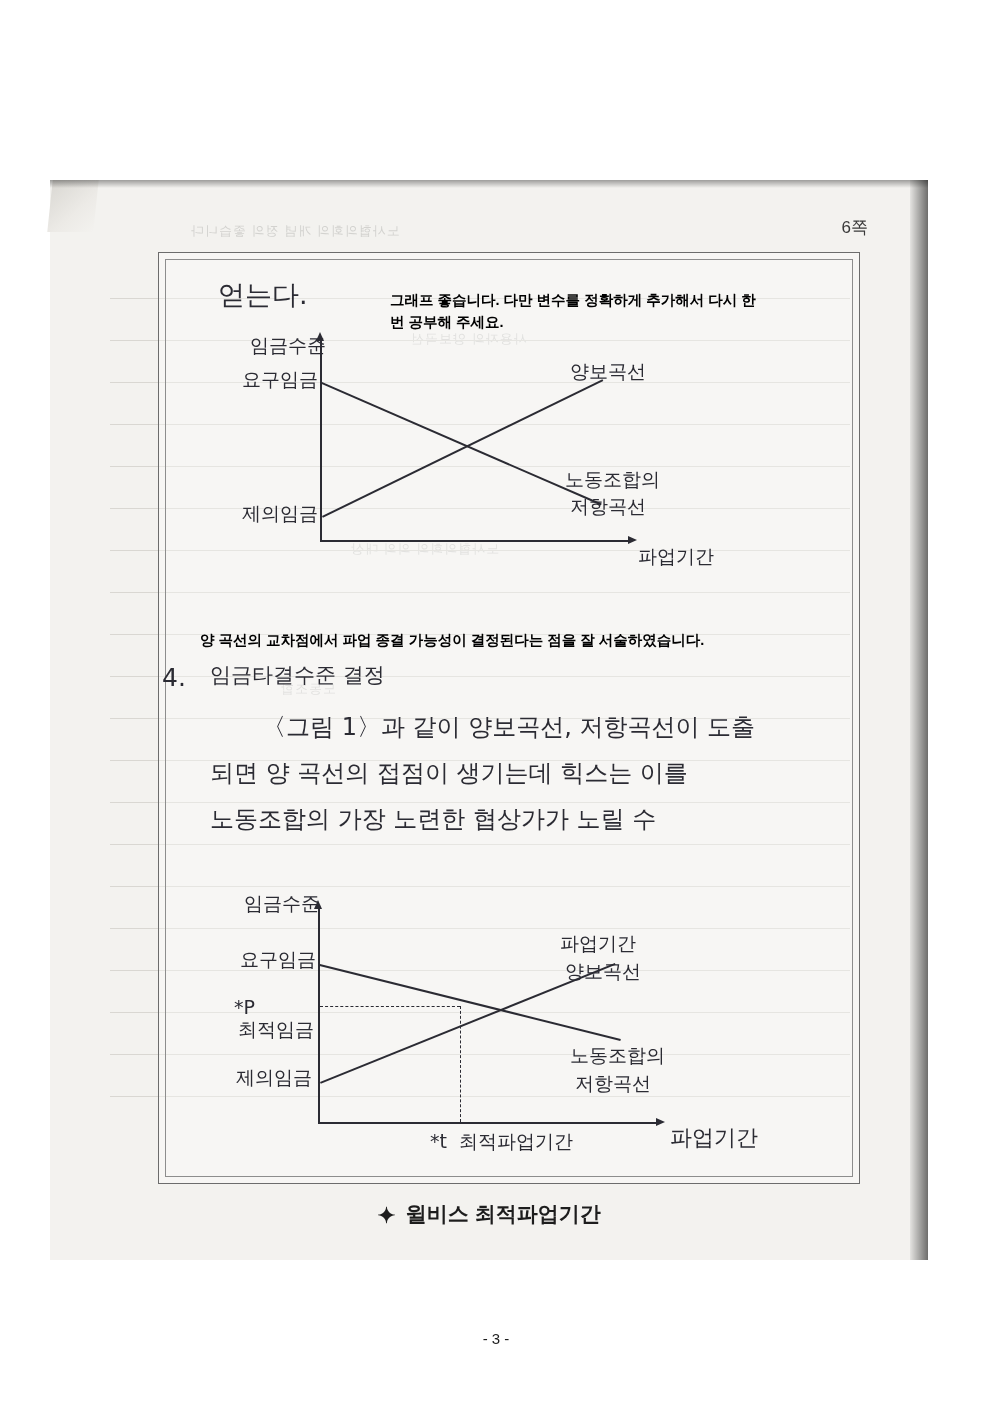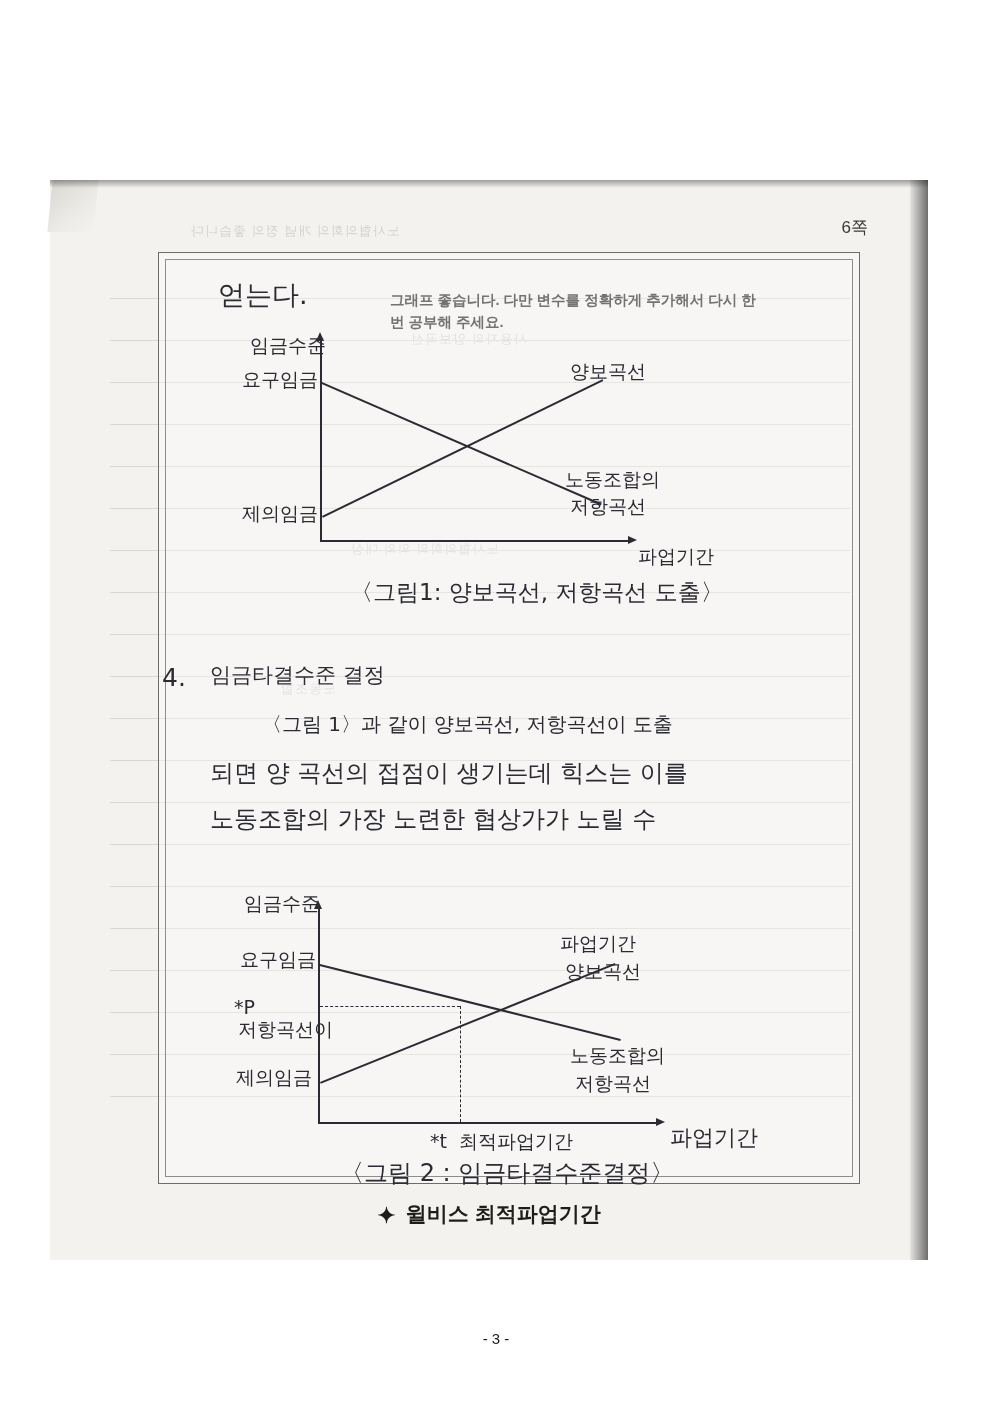--- a/index.html
+++ b/index.html
@@ -100,21 +100,21 @@
     font-family: "DejaVu Sans", sans-serif;
     white-space: pre;
     line-height: 1.25;
   }
   .hand.md { font-size: 19px; }
   .hand.lg { font-size: 23px; }
 
   
   .teacher {
     position: absolute;
-    color: #737373;
+    color: #000000;
     font-family: "Liberation Sans", sans-serif;
     font-size: 14.5px;
     font-weight: bold;
     white-space: pre;
     line-height: 1.5;
   }
 
   
   .figure { position: absolute; }
   .axis-v, .axis-h {
@@ -244,62 +244,61 @@
 
     <div class="curve" style="left:82px; top:196px; width:312px; transform: rotate(-26deg);"></div>
 
     <div class="hand md" style="left:330px; top:40px;">양보곡선</div>
     <div class="hand md" style="left:325px; top:148px;">노동조합의</div>
     <div class="hand md" style="left:330px; top:175px;">저항곡선</div>
 
     <div class="hand md" style="left:398px; top:225px;">파업기간</div>
   </div>
 
-  <div class="hand lg" style="left:300px; top:398px;">〈그림1: 양보곡선, 저항곡선 도출〉</div>
-
+
+  <div class="teacher" style="left:150px; top:450px;">양 곡선의 교차점에서 파업 종결 가능성이 결정된다는 점을 잘 서술하였습니다.</div>
 
   <div class="hand lg" style="left:112px; top:482px; font-size:25px;">4.</div>
   <div class="hand lg" style="left:160px; top:482px; font-size:21px;">임금타결수준 결정</div>
 
-  <div class="hand lg" style="left:212px; top:532px; font-size:20px;">〈그림 1〉과 같이 양보곡선, 저항곡선이 도출</div>
+  <div class="hand lg" style="left:212px; top:532px; font-size:24px;">〈그림 1〉과 같이 양보곡선, 저항곡선이 도출</div>
   <div class="hand lg" style="left:160px; top:624px; font-size:24px;">노동조합의 가장 노련한 협상가가 노릴 수</div>
   <div class="hand lg" style="left:160px; top:578px; font-size:24px;">되면 양 곡선의 접점이 생기는데 힉스는 이를</div>
 
   <div class="figure" id="figure-2" style="left:180px; top:706px; width:520px; height:260px;">
 
     <div class="axis-v" style="left:88px; top:22px; height:214px;"></div>
     <div class="arrow-up" style="left:83.5px; top:14px;"></div>
     <div class="axis-h" style="left:88px; top:236px; width:340px;"></div>
     <div class="arrow-right" style="left:426px; top:231.5px;"></div>
 
     <div class="hand md" style="left:14px; top:6px;">임금수준</div>
 
     <div class="hand md" style="left:10px; top:62px;">요구임금</div>
     <div class="hand md" style="left:4px; top:110px;">*P</div>
-    <div class="hand md" style="left:8px; top:132px;">저항곡선이</div>
+    <div class="hand md" style="left:8px; top:132px;">최적임금</div>
     <div class="hand md" style="left:6px; top:180px;">제의임금</div>
 
     <div class="curve" style="left:90px; top:78px; width:310px; transform: rotate(14deg);"></div>
 
     <div class="curve" style="left:90px; top:196px; width:318px; transform: rotate(-22deg);"></div>
 
     <div class="dashed-h" style="left:90px; top:120px; width:140px;"></div>
     <div class="dashed-v" style="left:230px; top:120px; height:116px;"></div>
 
     <div class="hand md" style="left:330px; top:46px;">파업기간</div>
     <div class="hand md" style="left:335px; top:74px;">양보곡선</div>
     <div class="hand md" style="left:340px; top:158px;">노동조합의</div>
     <div class="hand md" style="left:345px; top:186px;">저항곡선</div>
 
     <div class="hand lg" style="left:440px; top:238px; font-size:22px;">파업기간</div>
 
     <div class="hand md" style="left:200px; top:244px;">*t  최적파업기간</div>
   </div>
 
-  <div class="hand lg" style="left:290px; top:978px; font-size:24px;">〈그림 2 : 임금타결수준결정〉</div>
 
   <div id="footer-logo">
     <span class="mark">✦</span><span>윌비스 최적파업기간</span>
   </div>
 
 </div>
 
 <div id="doc-page-number">- 3 -</div>
 
 </body></html>

